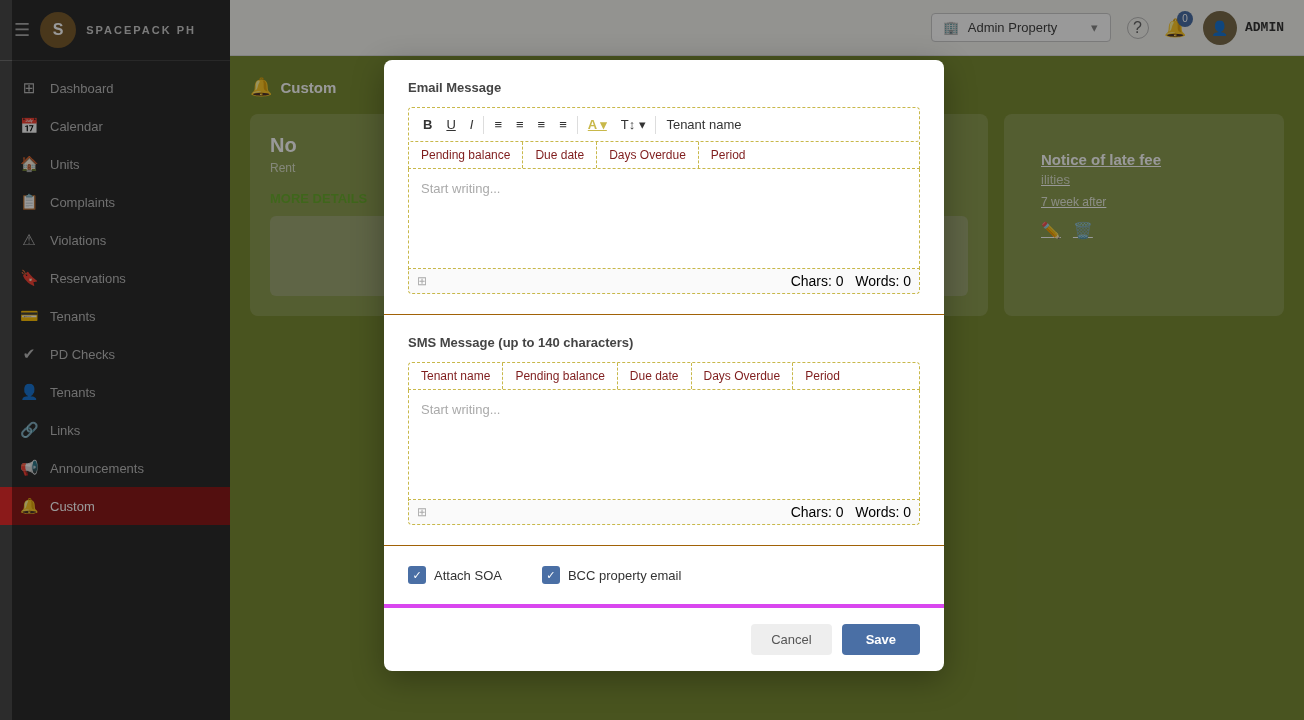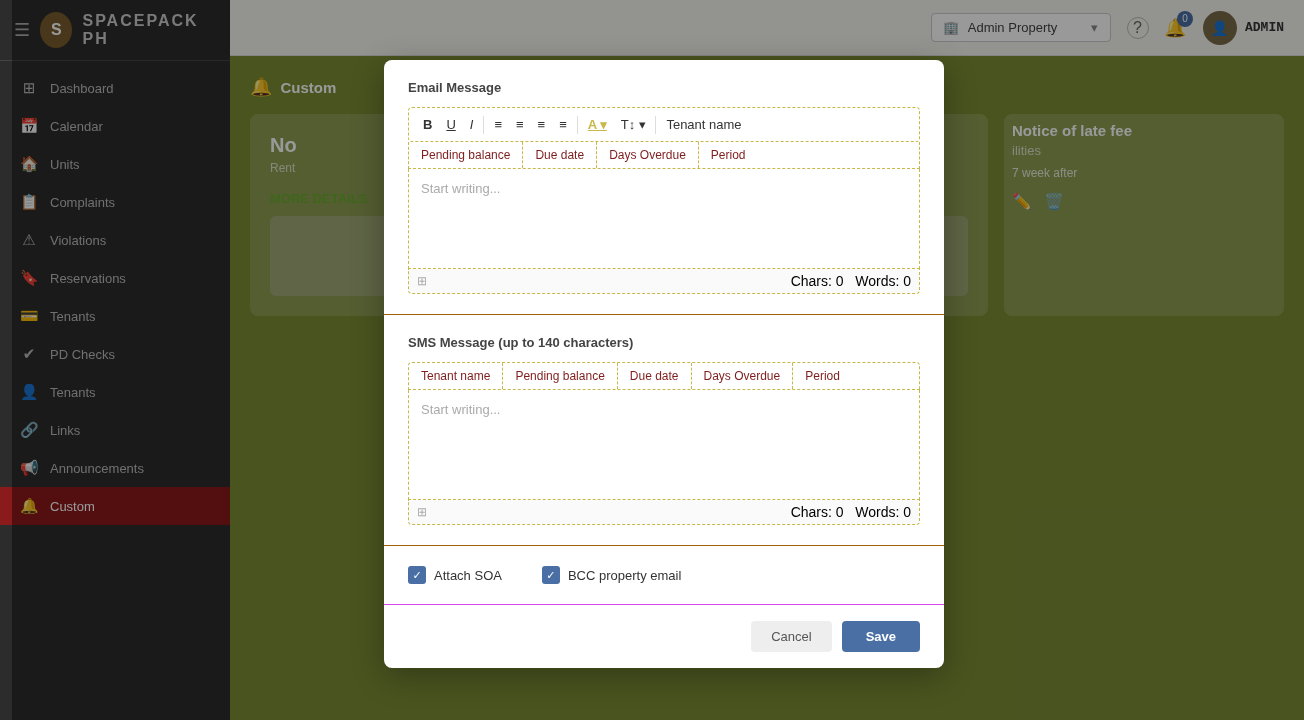--- a/index.html
+++ b/index.html
@@ -13,21 +13,21 @@
     .sidebar-header {
       display: flex; align-items: center; padding: 12px 14px; gap: 10px;
       border-bottom: 1px solid #444;
     }
     .hamburger { color: #aaa; font-size: 18px; cursor: pointer; }
     .logo-circle {
       width: 36px; height: 36px; border-radius: 50%;
       background: #7a5c2e; display: flex; align-items: center; justify-content: center;
       color: #fff; font-size: 16px; font-weight: bold;
     }
-    .sidebar-brand { color: #ccc; font-size: 16px; letter-spacing: 2px; font-weight: 600; }
+    .sidebar-brand { color: #ccc; font-size: 11px; letter-spacing: 2px; font-weight: 600; }
 
     .sidebar-nav { flex: 1; overflow-y: auto; padding: 8px 0; }
     .nav-item {
       display: flex; align-items: center; gap: 12px; padding: 10px 20px;
       cursor: pointer; color: #bbb; font-size: 13px; transition: background 0.15s;
     }
     .nav-item.active { background: #8b1a1a; color: #fff; }
     .nav-icon { font-size: 15px; width: 18px; text-align: center; flex-shrink: 0; }
 
     
@@ -80,21 +80,21 @@
     .content-row { display: flex; gap: 16px; }
     .card-main {
       background: rgba(255,255,255,0.15); border-radius: 8px; flex: 1;
       padding: 20px; color: #fff;
     }
     .card-title { font-size: 20px; font-weight: 700; margin-bottom: 4px; }
     .card-subtitle { font-size: 12px; color: rgba(255,255,255,0.7); margin-bottom: 16px; }
 
     .card-notice {
       background: rgba(255,255,255,0.15); border-radius: 8px;
-      padding: 8px; color: #fff; min-width: 280px;
+      padding: 37px; color: #fff; min-width: 280px; text-decoration: underline;
     }
     .notice-title { font-size: 15px; font-weight: 700; margin-bottom: 4px; }
     .notice-timing { font-size: 12px; color: rgba(255,255,255,0.8); margin-top: 8px; }
 
     .more-details-btn {
       display: flex; align-items: center; gap: 8px;
       color: #6aab2e; font-size: 13px; font-weight: 600; cursor: pointer; margin-top: 8px;
     }
 
     
@@ -169,21 +169,21 @@
     .option-item { display: flex; align-items: center; gap: 8px; font-size: 13px; color: #333; }
     .checkbox-checked {
       width: 18px; height: 18px; background: #4a6fa5; border-radius: 3px;
       display: flex; align-items: center; justify-content: center; color: #fff;
       font-size: 11px; flex-shrink: 0; cursor: pointer;
     }
 
     
     .modal-footer {
       padding: 16px 24px; display: flex; justify-content: flex-end; gap: 10px;
-      border-top: 1px solid #d946ef;
+      border-top: 4px solid #d946ef;
     }
     .btn-save {
       background: #4a6fa5; color: #fff; border: none; border-radius: 4px;
       padding: 8px 24px; font-size: 13px; font-weight: 600; cursor: pointer;
     }
     .btn-cancel {
       background: #eee; color: #555; border: none; border-radius: 4px;
       padding: 8px 20px; font-size: 13px; cursor: pointer;
     }
   </style>

